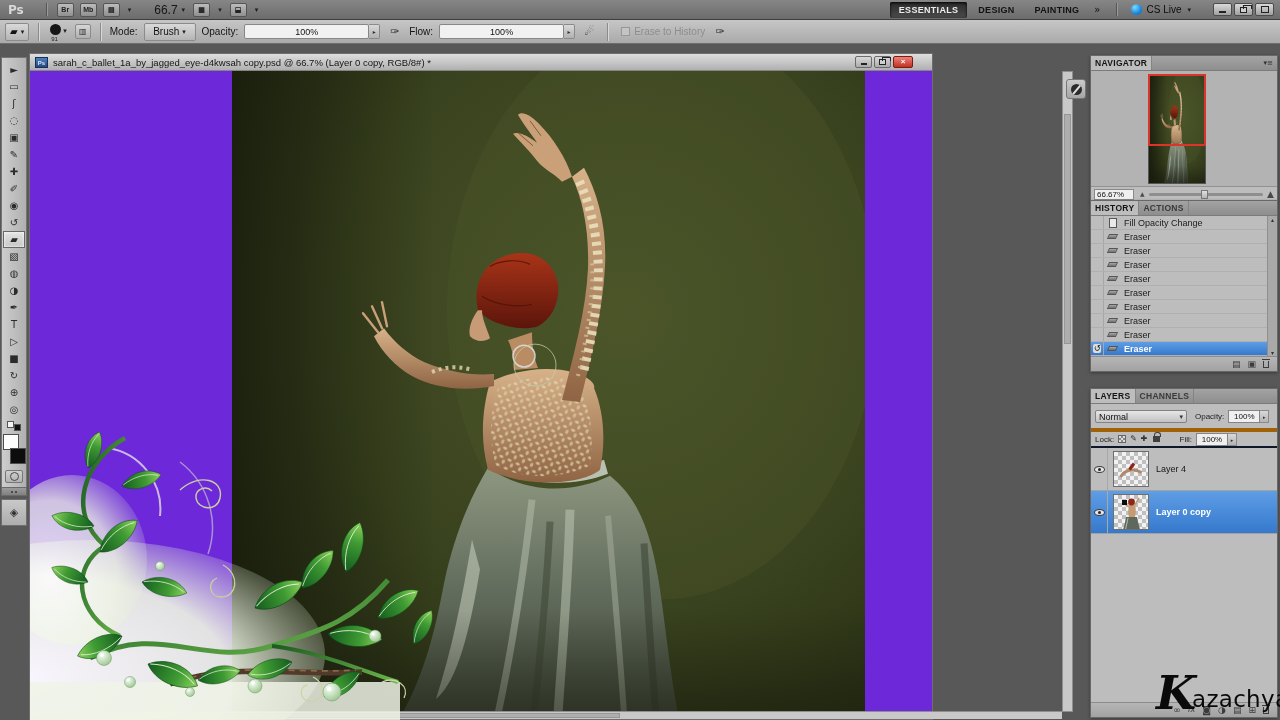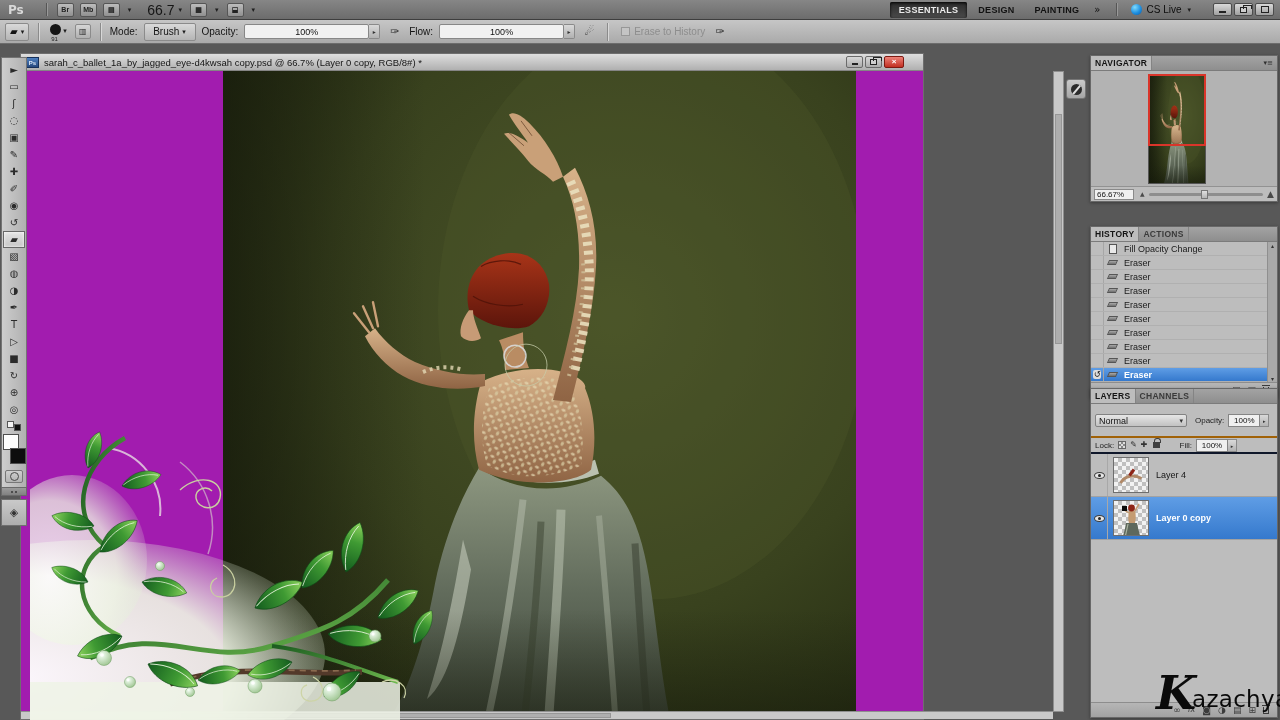--- a/index.html
+++ b/index.html
@@ -13,21 +13,21 @@
           background:linear-gradient(#868686,#6c6c6c);border-bottom:1px solid #3e3e3e;
           display:flex;align-items:center;padding:0 6px;font-size:11px;color:#0f0f0f}
   .ps-logo{font-family:"DejaVu Sans",sans-serif;font-weight:bold;font-size:12px;color:#d8d8d8;margin:0 12px 0 2px}
   .menus{display:flex;gap:17px}
   .menu-item{cursor:default;white-space:nowrap}
   .bar-sep{width:1px;height:13px;background:#555;box-shadow:1px 0 0 #999;margin:0 10px}
   .mini-btn{height:14px;min-width:17px;border:1px solid #555;border-radius:2px;margin-right:6px;
             background:linear-gradient(#bcbcbc,#909090);font:bold 7px/12px "Liberation Sans",sans-serif;
             color:#222;text-align:center;padding:0 2px;display:inline-flex;align-items:center;justify-content:center}
   .drop-caret{font-size:7px;color:#1d1d1d;margin:0 8px 0 2px}
-  .zoom-box{font-size:14px;color:#161616;margin:0 2px 0 8px}
+  .zoom-box{font-size:12px;color:#161616;margin:0 2px 0 15px}
   .ws-group{display:flex;align-items:center;gap:2px;margin-left:14px}
   .ws{font:bold 9px "Liberation Sans",sans-serif;color:#111;background:transparent;border:none;
       padding:3px 9px;border-radius:2px;letter-spacing:.3px}
   .ws.active{background:linear-gradient(#2c2c2c,#4a4a4a);color:#ececec;box-shadow:inset 0 1px 3px #000}
   .ws-more{font-size:10px;color:#111;padding:0 6px}
   .cslive{display:flex;align-items:center;gap:4px;font-size:10px;color:#0d0d0d;margin:0 4px}
   .cs-orb{width:11px;height:11px;border-radius:50%;background:radial-gradient(circle at 35% 30%,#7fdbff,#1e8fe0 55%,#0a5aa8)}
   .winbtns{display:flex;gap:2px;margin-left:10px}
   .winbtn{width:19px;height:13px;border:1px solid #4c4c4c;border-radius:2px;
           background:linear-gradient(#d9d9d9,#a0a0a0);display:flex;align-items:center;justify-content:center;
@@ -77,21 +77,21 @@
          display:flex;align-items:center;justify-content:center;margin-top:4px}
   .qmask::after{content:'';width:7px;height:7px;border-radius:50%;border:1.5px solid #4a4a4a}
   .tb-strip{position:absolute;left:1px;top:487px;width:26px;height:9px;z-index:40;
             background:linear-gradient(#9b9b9b,#818181);border:1px solid #6a6a6a;display:flex;align-items:center;justify-content:center;gap:2px}
   .tb-strip i{width:2px;height:2px;background:#4c4c4c}
   .tb-float{position:absolute;left:1px;top:499px;width:26px;height:27px;z-index:40;
             background:linear-gradient(#c9c9c9,#adadad);border:1px solid #6f6f6f;
             display:flex;align-items:center;justify-content:center;font-size:11px;color:#333}
 
   
-  .docwin{position:absolute;left:20px;top:53px;width:904px;height:667px;background:#a21caf;
+  .docwin{position:absolute;left:29px;top:53px;width:904px;height:667px;background:#6d28d9;
           border:1px solid #6e6e6e;z-index:10}
   .doctitle{height:17px;background:linear-gradient(#dedede,#b0b0b0);border-bottom:1px solid #858585;
             display:flex;align-items:center;gap:5px;padding:0 5px;font-size:9.5px;color:#151515;white-space:nowrap}
   .psd-ico{width:13px;height:11px;background:linear-gradient(#4d7fc0,#27497e);border:1px solid #16305b;
            font:bold 6px/10px "Liberation Sans",sans-serif;color:#dce8f8;text-align:center;flex:none}
   .dt-title{overflow:hidden;text-overflow:ellipsis;flex:1 1 auto}
   .dt-btns{display:flex;gap:2px;margin-right:14px}
   .dt-btn{width:17px;height:12px;border:1px solid #6a6a6a;border-radius:2px;
           background:linear-gradient(#d8d8d8,#ababab);display:flex;align-items:center;justify-content:center;
           font-size:8px;line-height:1;color:#222}
@@ -146,21 +146,21 @@
   .hist-scroll{position:absolute;right:0;top:15px;bottom:15px;width:10px;background:#a9a9a9;border-left:1px solid #8f8f8f;
                display:flex;flex-direction:column;justify-content:space-between;align-items:center;font-size:6px;color:#333}
   .pfoot{height:15px;background:linear-gradient(#b6b6b6,#a2a2a2);border-top:1px solid #8d8d8d;
          display:flex;align-items:center;justify-content:flex-end;gap:7px;padding:0 8px}
   .pfi{font-family:"DejaVu Sans",sans-serif;font-size:9px;color:#3b3b3b;line-height:1}
   .trash{width:6px;height:7px;border:1px solid #3b3b3b;border-top:none;position:relative}
   .trash::before{content:'';position:absolute;left:-2px;top:-2px;width:8px;height:1px;background:#3b3b3b}
 
   
   .lctl{display:flex;align-items:center;gap:4px;padding:0 4px;font-size:8px;color:#1d1d1d}
-  .blend-row{height:34px;border-bottom:2px solid #a16207}
+  .blend-row{height:28px;border-bottom:4px solid #a16207}
   .blend-sel{width:92px;height:13px;background:linear-gradient(#e6e6e6,#c2c2c2);border:1px solid #828282;border-radius:2px;
              font-size:9px;line-height:12px;padding:0 3px;display:flex;justify-content:space-between;color:#111}
   .blend-sel .car{font-size:7px;color:#333}
   .sm-field{width:32px;height:13px;background:#f0f0f0;border:1px solid #858585;font-size:8px;line-height:12px;text-align:center;color:#111}
   .sm-spin{width:9px;height:13px;border:1px solid #8a8a8a;border-left:none;background:linear-gradient(#d9d9d9,#b3b3b3);
            font-size:5px;line-height:12px;text-align:center;color:#333}
   .lock-row{height:16px;border-bottom:2px solid #0f172a}
   .lockic{font-family:"DejaVu Sans",sans-serif;font-size:8px;color:#333;line-height:1}
   .lock-shape{width:7px;height:6px;background:#3f3f3f;position:relative;margin-left:1px}
   .lock-shape::before{content:'';position:absolute;left:1px;top:-4px;width:5px;height:4px;border:1.3px solid #3f3f3f;border-bottom:none;border-radius:3px 3px 0 0}
@@ -507,21 +507,21 @@
       <span class="nav-slider">
         <span class="mt small glyph">▲</span>
         <span class="track">
             <i></i>
           </span>
         <span class="mt big glyph">▲</span>
       </span>
     </div>
   </section>
 
-  <section class="panel" style="top:226px;height:172px">
+  <section class="panel" style="top:200px;height:172px">
     <div class="ptabs">
 
     <span class="ptab active">HISTORY</span>
         <span class="ptab">ACTIONS</span>
       </div>
     <div class="hist-rows">
 
         <div class="hrow t-fill">
           <span class="hsrc"></span>
           <span class="hicon">

